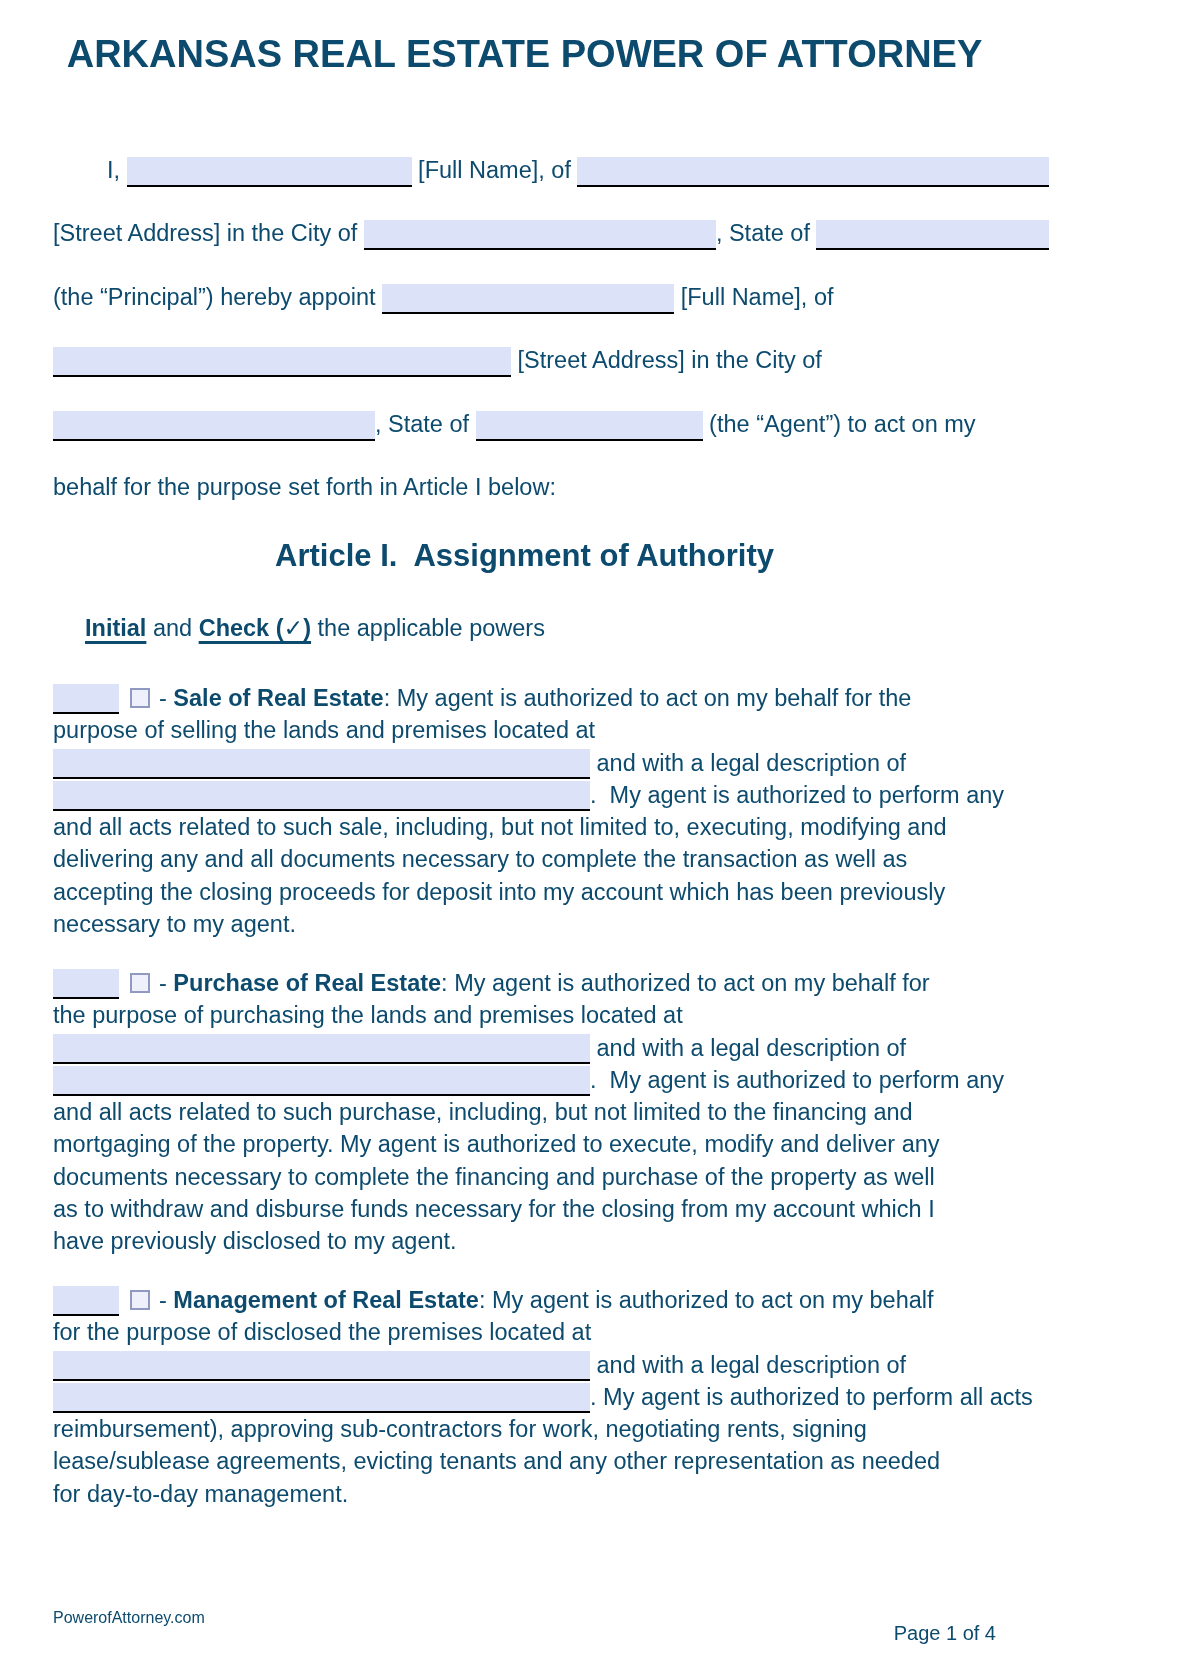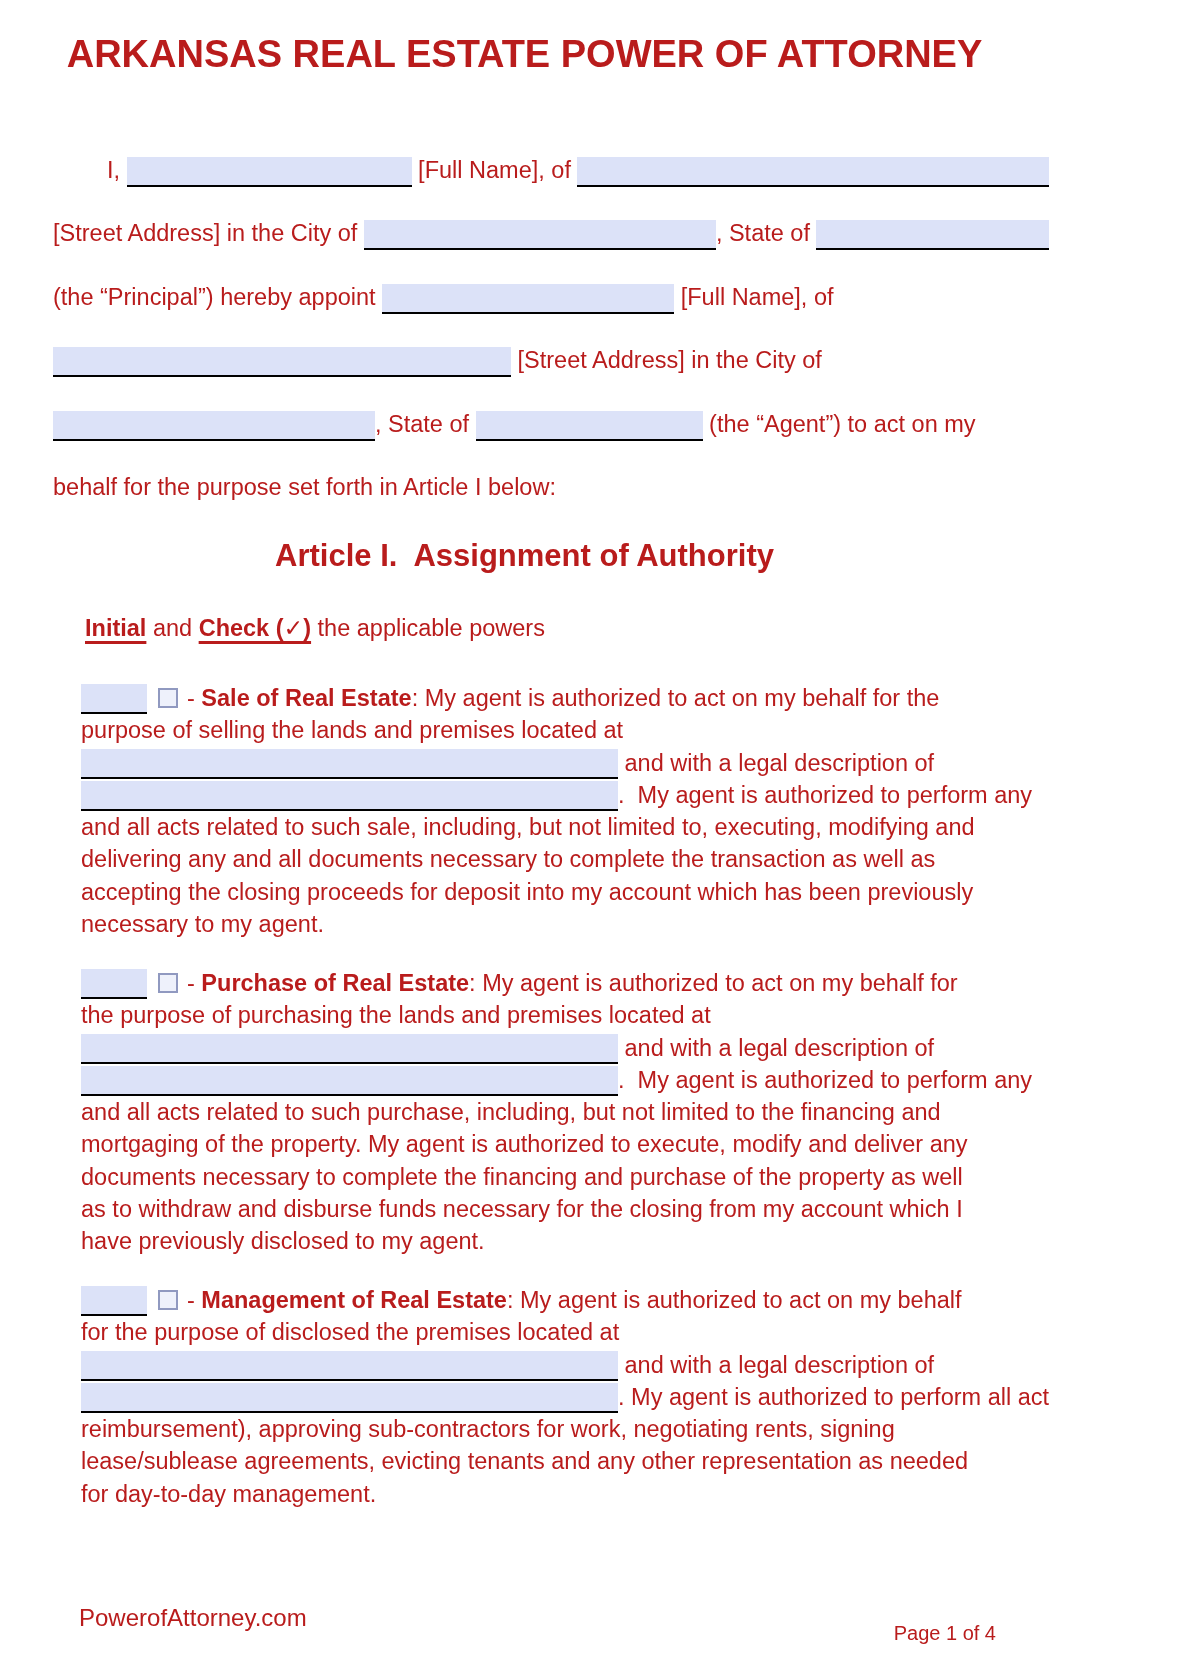--- a/index.html
+++ b/index.html
@@ -1,21 +1,21 @@
 <!DOCTYPE html>
 <html><head>
 <meta charset="utf-8">
 <style>
   html,body{margin:0;padding:0;background:#fff;}
   .page{
     position:relative;
     width:1049px;height:1668px;
     background:#ffffff;
     font-family:"Liberation Sans","DejaVu Sans",sans-serif;
-    color:#b91c1c;
+    color:#0c4a6e;
     overflow:hidden;
   }
   .doc-title{
     position:absolute;top:33px;left:0;width:100%;
     text-align:center;font-size:38px;font-weight:bold;
     white-space:pre;
   }
   .opening{
     position:absolute;left:53px;right:53px;top:0;
     font-size:23.5px;
@@ -34,21 +34,21 @@
   }
   .instruction{
     position:absolute;left:53px;right:53px;top:612px;
     font-size:23.5px;
   }
   .instruction .pline{height:33px;line-height:33px;margin-left:32px;}
   .power{
     position:absolute;left:53px;right:53px;
     font-size:23.5px;
   }
-  .power .pline{height:32.25px;line-height:32.25px;margin-left:28px;}
+  .power .pline{height:32.25px;line-height:32.25px;}
   .power-sale{top:682px;}
   .power-purchase{top:967px;}
   .power-management{top:1284px;}
   .pline{white-space:pre;}
   .bold{font-weight:bold;}
   .underlined{text-decoration:underline;text-decoration-thickness:2.5px;text-underline-offset:5px;}
   .blank{
     display:inline-block;
     height:28px;
     background:#dce2f8;
@@ -59,21 +59,21 @@
     display:inline-block;
     width:16px;height:16px;
     border:2px solid #9099c0;
     background:#eef1fb;
     margin:0 9px 0 11px;
     vertical-align:baseline;
     transform:translateY(2px);
   }
   .footer-site{
     position:absolute;left:53px;top:1606px;
-    font-size:24px;line-height:24px;margin-left:26px;
+    font-size:16px;line-height:24px;
   }
   .footer-page{
     position:absolute;right:53px;top:1621px;
     font-size:20px;line-height:24px;text-align:right;
   }
 </style>
 </head>
 <body>
 
 <div class="page">

